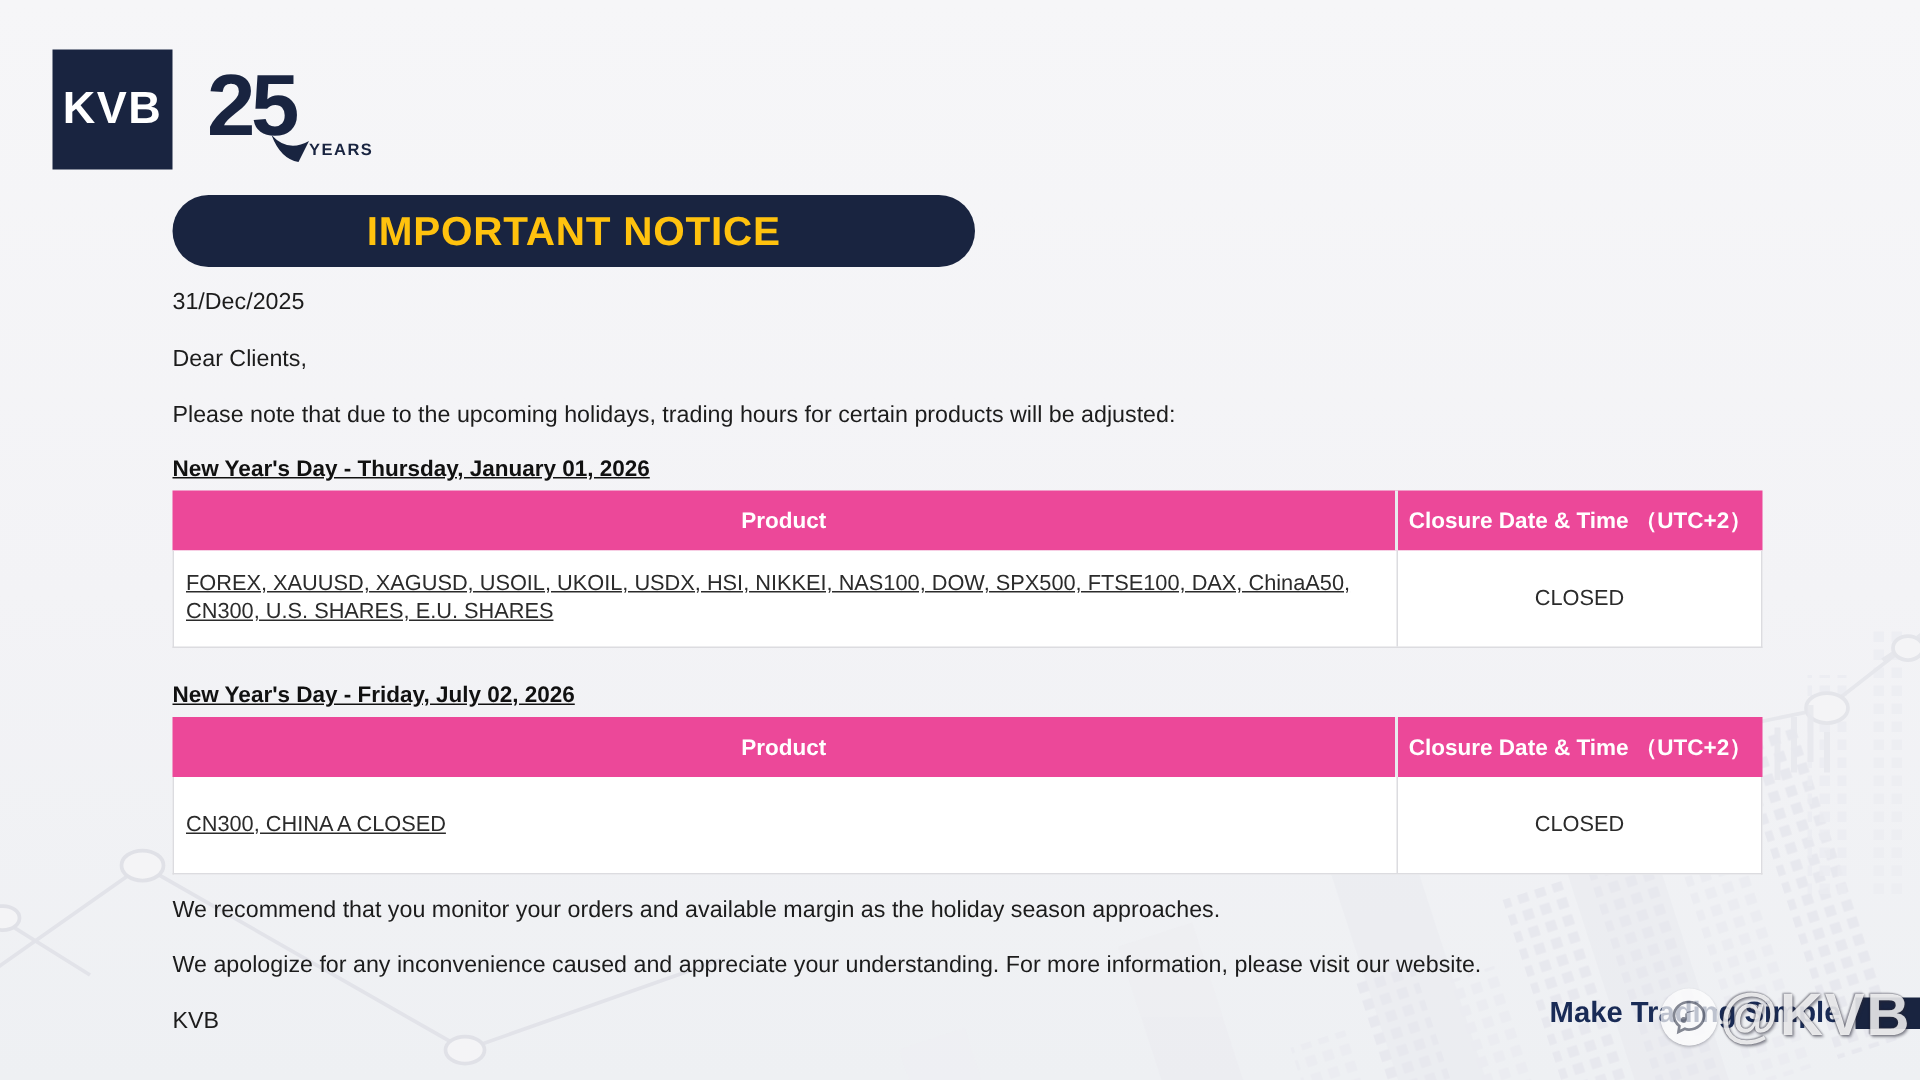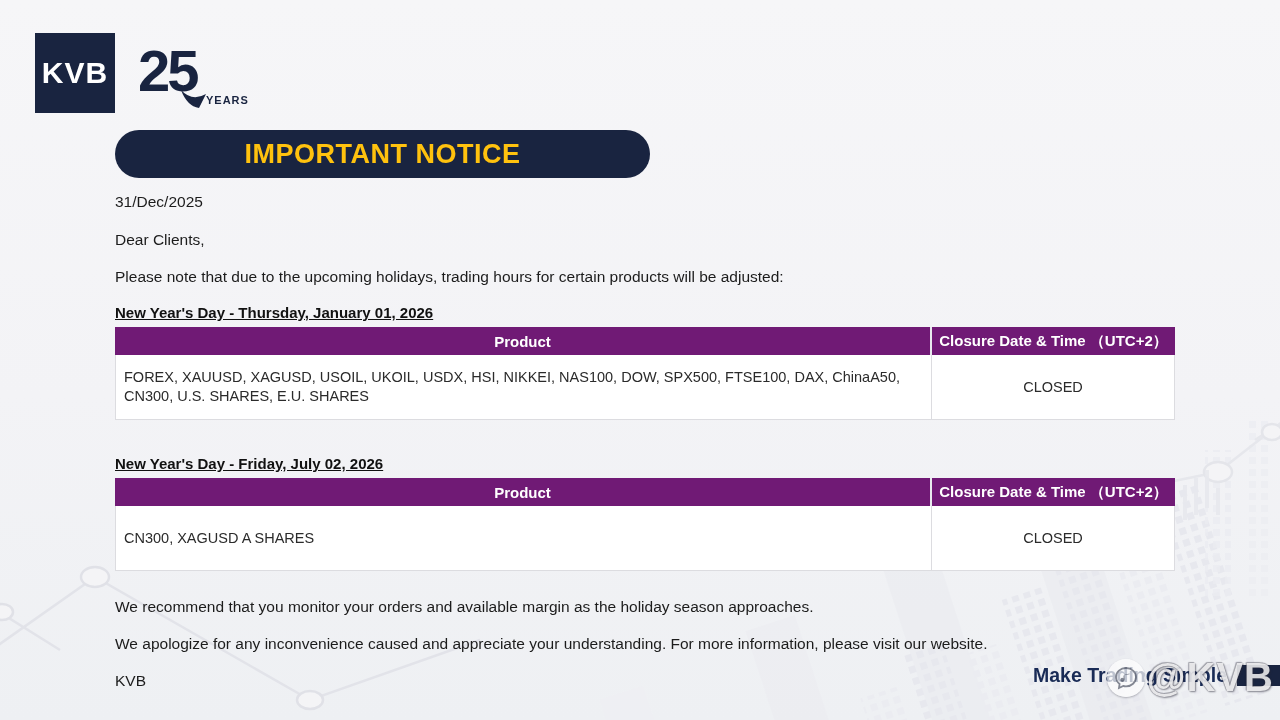--- a/index.html
+++ b/index.html
@@ -50,32 +50,32 @@
     position: absolute; left: 115px; font-size: 15px; font-weight: bold;
     text-decoration: underline; color: #111;
   }
   .h-sec1 { top: 304px; }
   .h-sec2 { top: 455px; }
 
   
   .tbl { position: absolute; left: 115px; width: 1060px; }
   .t-one { top: 327px; }
   .t-two { top: 478px; }
-  .tbl .thead { display: flex; height: 28px; background: #701a75; }
+  .tbl .thead { display: flex; height: 40px; background: #ec4899; }
   .tbl .th {
     color: #ffffff; font-weight: bold; font-size: 15px;
     display: flex; align-items: center; justify-content: center;
   }
   .tbl .th.product { width: 817px; border-right: 2px solid #e8eaee; }
   .tbl .th.closure { width: 243px; }
   .tbl .tbody { display: flex; height: 65px; background: #ffffff; border: 1px solid #dcdce0; border-top: none; }
   .tbl .td {
     font-size: 14.5px; color: #2b2b2b; display: flex; align-items: center;
   }
-  .tbl .td.product { width: 816px; border-right: 1px solid #dcdce0; padding: 4px 10px 4px 8px; line-height: 19px; }
+  .tbl .td.product { width: 816px; border-right: 1px solid #dcdce0; padding: 4px 10px 4px 8px; line-height: 19px; text-decoration: underline; }
   .tbl .td.closure { width: 242px; justify-content: center; }
 
   
   .tagline {
     position: absolute; right: 0; top: 663px; height: 24px;
     display: flex; align-items: center;
   }
   .tagline .txt { color: #192b56; font-size: 19.5px; font-weight: bold; }
   .tagline .bar { width: 43px; height: 21px; background: #192440; margin-left: 10px; }
   .watermark {
@@ -194,21 +194,21 @@
   </div>
 
   <div class="sec-head h-sec2">New Year's Day - Friday, July 02, 2026</div>
 
   <div class="tbl t-two">
     <div class="thead">
       <div class="th product">Product</div>
       <div class="th closure">Closure Date &amp; Time （UTC+2）</div>
     </div>
     <div class="tbody">
-      <div class="td product">CN300, XAGUSD A SHARES</div>
+      <div class="td product">CN300, CHINA A CLOSED</div>
       <div class="td closure">CLOSED</div>
     </div>
   </div>
 
   <div class="para p-close1">We recommend that you monitor your orders and available margin as the holiday season approaches.</div>
   <div class="para p-close2">We apologize for any inconvenience caused and appreciate your understanding. For more information, please visit our website.</div>
   <div class="para p-sig">KVB</div>
 
   <div class="tagline">
     <span class="txt">Make Trading Simple</span>

